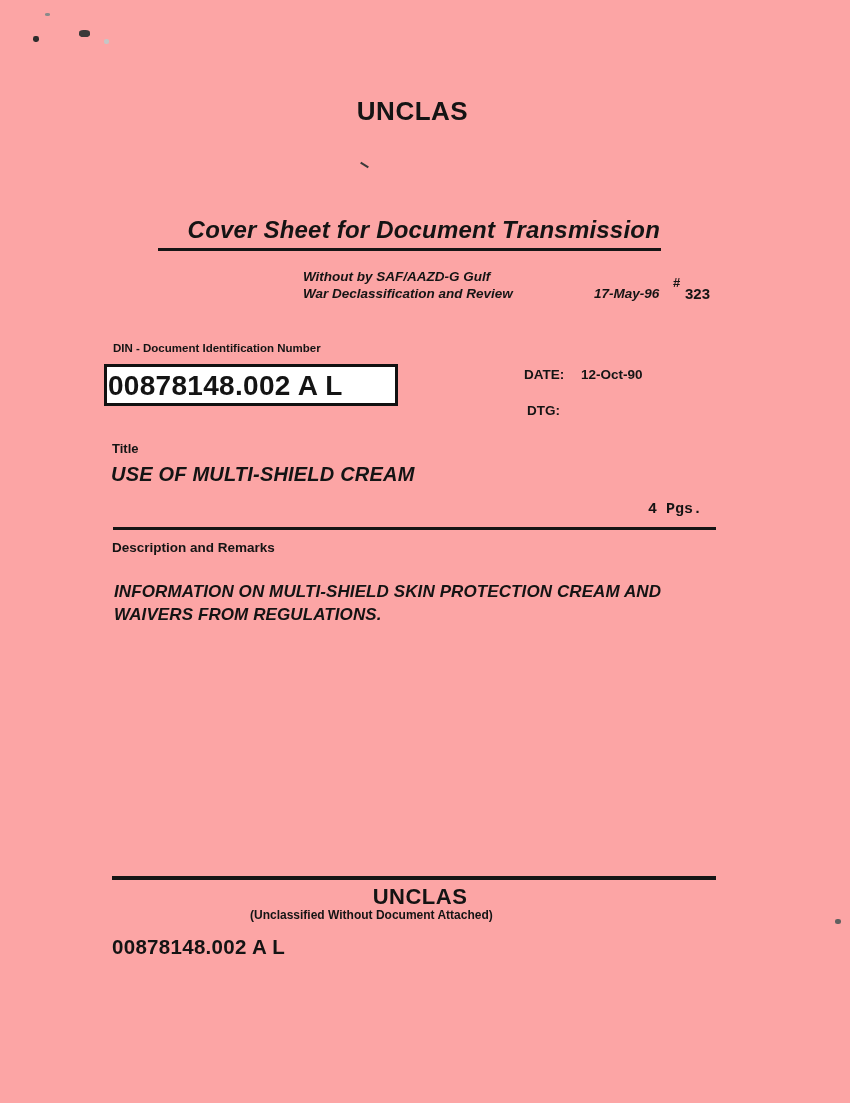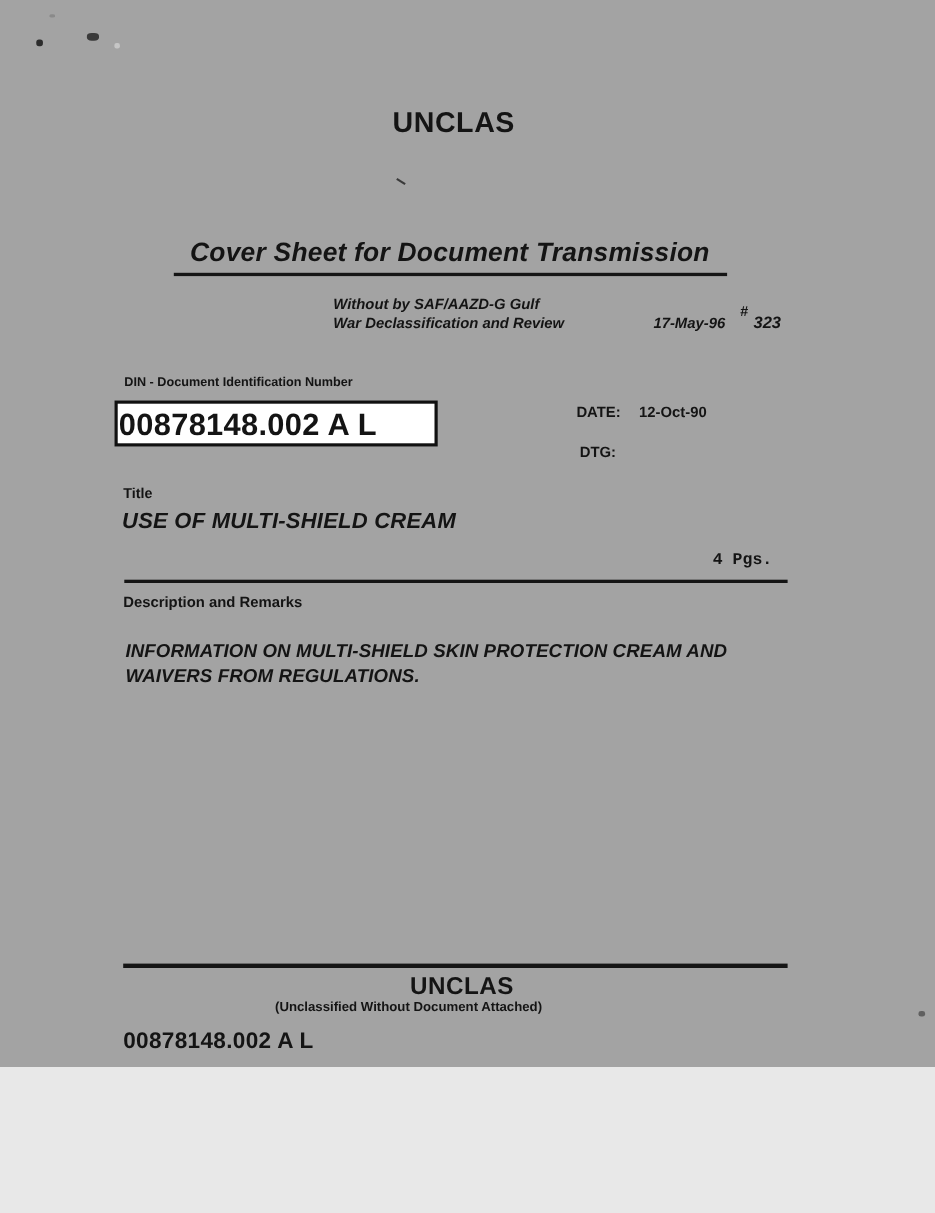--- a/index.html
+++ b/index.html
@@ -3,23 +3,23 @@
 <meta charset="utf-8">
 <style>
   html, body {
     margin: 0;
     padding: 0;
     background: #e8e8e8;
   }
   .page {
     position: relative;
     width: 850px;
-    height: 970px;
+    height: 1103px;
     margin: 0 auto;
-    background: #a3a3a3;
+    background: #fca5a5;
     overflow: hidden;
     font-family: "Liberation Sans", sans-serif;
     color: #141414;
   }
   .abs { position: absolute; }
 
   
   .top-unclas {
     left: 250px; top: 96px; width: 325px;
     text-align: center;
@@ -32,21 +32,21 @@
   }
   .tick {
     left: 360px; top: 164px; width: 9px; height: 0;
     border-top: 2px solid #3a3a3a;
     transform: rotate(32deg);
   }
 
   
   .heading {
     left: 158px; top: 216px; width: 502px;
-    text-align: center;
+    text-align: right;
     font-size: 24px; font-weight: bold; font-style: italic;
     letter-spacing: 0.2px;
     white-space: nowrap;
   }
   .heading-underline {
     left: 158px; top: 248px; width: 503px; height: 3px;
     background: #151515;
   }
 
   
@@ -59,21 +59,21 @@
   .produced-date {
     left: 594px; top: 286px;
     font-size: 13.5px; font-weight: bold; font-style: italic;
   }
   .doc-number-symbol {
     left: 673px; top: 275px;
     font-size: 13px; font-weight: bold;
   }
   .doc-number {
     left: 685px; top: 285px;
-    font-size: 15px; font-weight: bold; font-style: italic;
+    font-size: 15px; font-weight: bold; 
   }
 
   
   .din-label {
     left: 113px; top: 342px;
     font-size: 11.5px; font-weight: bold;
   }
   .din-box {
     left: 104px; top: 364px; width: 288px; height: 36px;
     border: 3px solid #111;

